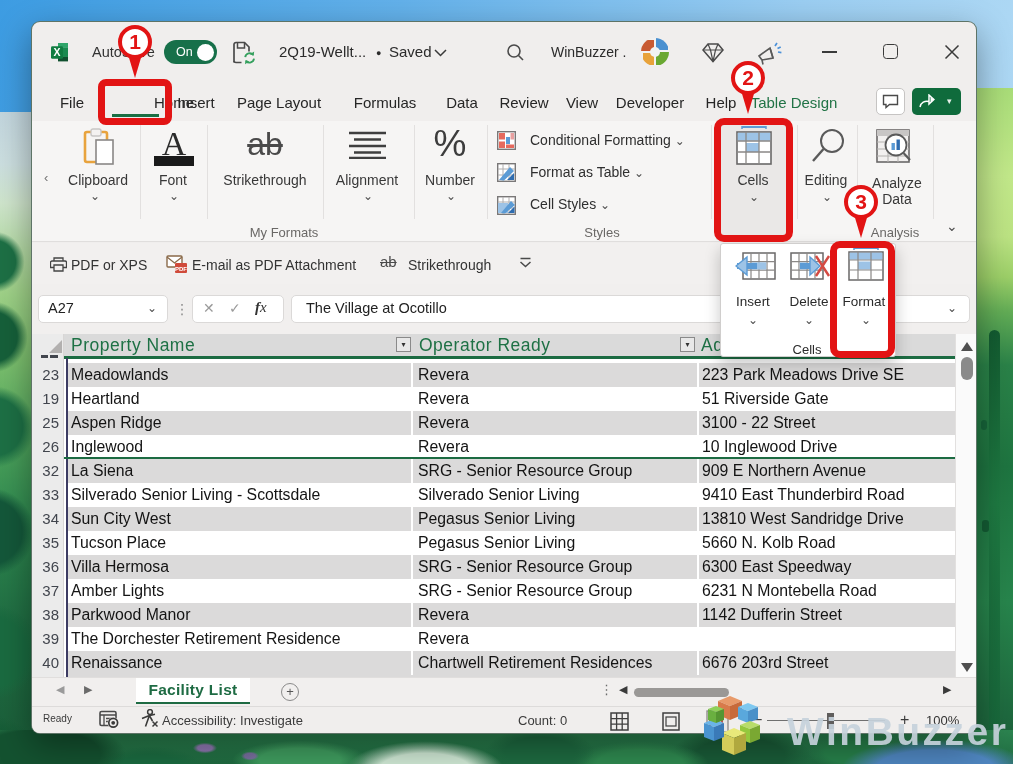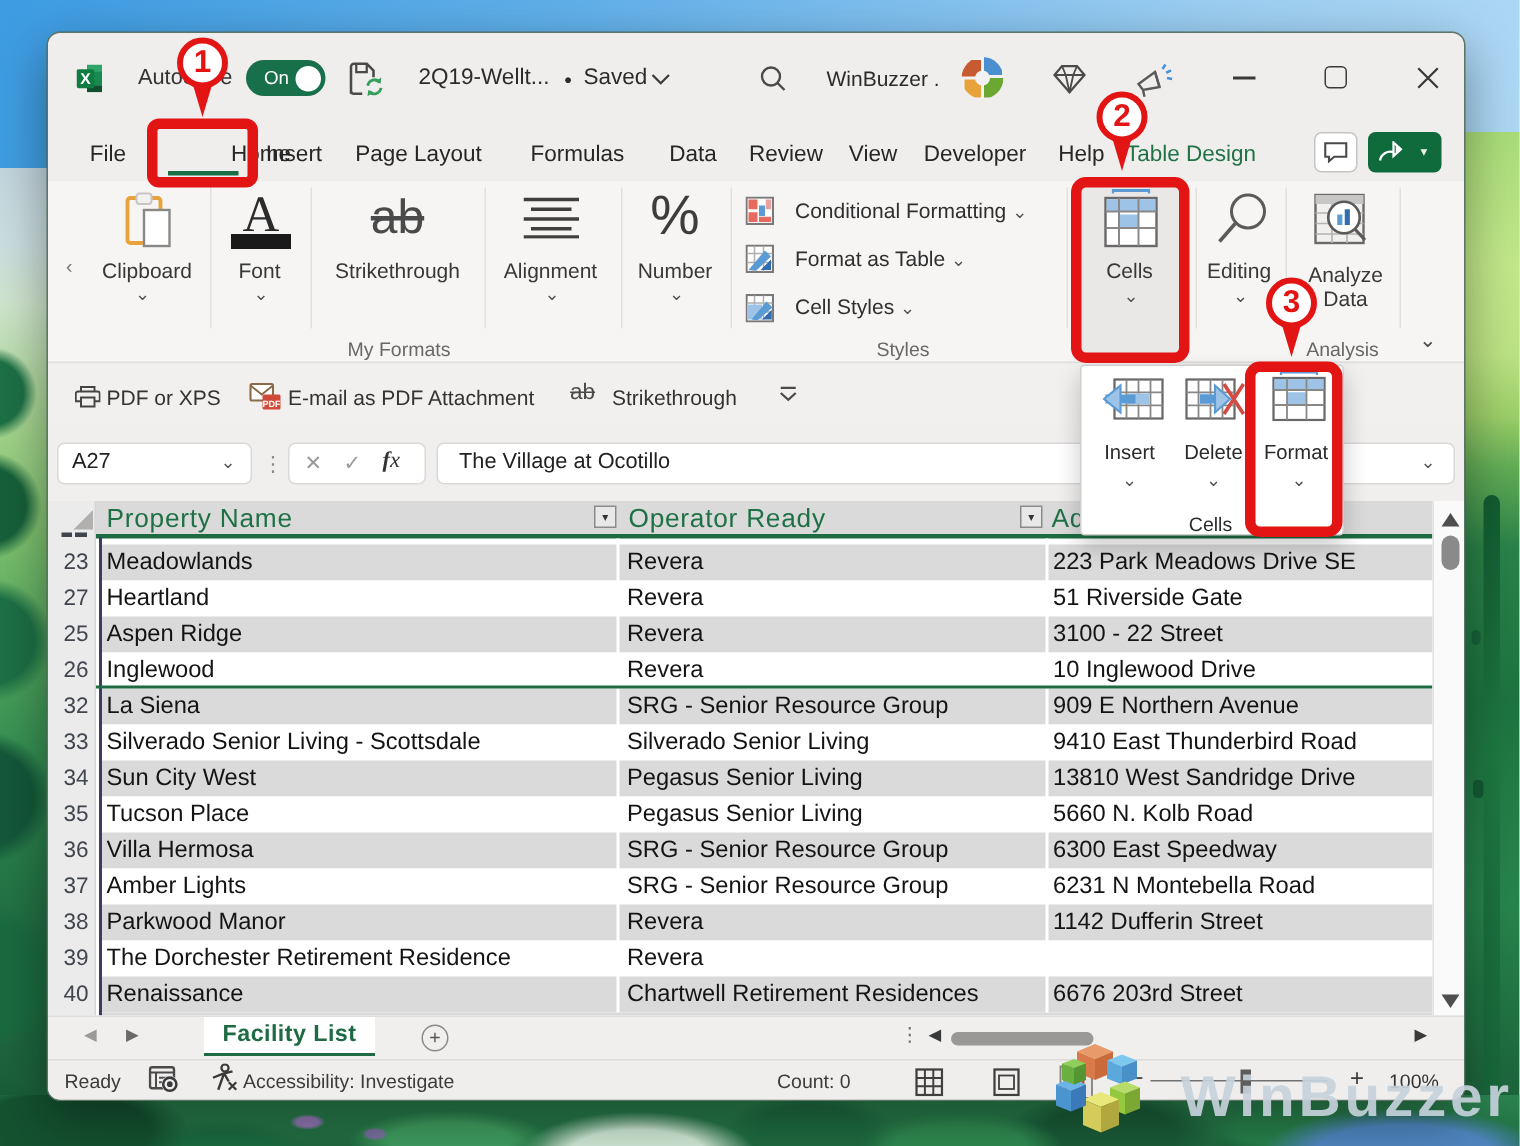--- a/index.html
+++ b/index.html
@@ -160,21 +160,21 @@
 <div class="a rlab" style="left:31px;top:150px;width:70px">Clipboard</div>
 <div class="a chev" style="left:58px;top:167px">⌄</div>
 
 <div class="a" style="left:122px;top:103px;width:40px;text-align:center;font-size:34px;color:#2b2b2b;font-family:'Liberation Serif',serif">A</div>
 <div class="a" style="left:122px;top:134px;width:40px;height:10px;background:#1a1a1a"></div>
 <div class="a rlab" style="left:111px;top:150px;width:60px">Font</div>
 <div class="a chev" style="left:137px;top:167px">⌄</div>
 
 <div class="a" style="left:203px;top:104px;width:60px;text-align:center;font-size:32px;color:#4a4a4a;text-decoration:line-through">ab</div>
 <div class="a rlab" style="left:183px;top:150px;width:100px">Strikethrough</div>
-<div class="a glab" style="left:194px;top:203px;width:80px">My Formats</div>
+<div class="a glab" style="left:212px;top:203px;width:80px">My Formats</div>
 
 <svg class="a" style="left:317px;top:109px" width="37" height="28" viewBox="0 0 37 28">
  <g stroke="#3f3f3f" stroke-width="2.3">
  <line x1="0" y1="2" x2="37" y2="2"></line>
         <line x1="5" y1="8.5" x2="32" y2="8.5"></line>
  <line x1="0" y1="15" x2="37" y2="15"></line>
         <line x1="5" y1="21.5" x2="32" y2="21.5"></line>
  <line x1="0" y1="27" x2="37" y2="27"></line>
       </g>
 </svg>
@@ -289,21 +289,21 @@
 <div class="a" style="left:387px;top:313px;font-size:17.5px;letter-spacing:0.5px;color:#1e7145">Operator Ready</div>
 <div class="a" style="left:648px;top:315px;width:15px;height:15px;background:#e8e8e8;border:1px solid #8a8a8a;text-align:center;line-height:13px;font-size:8px;color:#333">▾</div>
 <div class="a" style="left:669px;top:313px;font-size:17.5px;letter-spacing:0.5px;color:#1e7145">Address</div>
 <div class="a" style="left:32px;top:334px;width:891px;height:2.5px;background:#1c6b42"></div>
 <div class="a" style="left:35px;top:341px;width:888px;height:24px;background:#dbdada"></div>
 <div class="rown" style="left:0;top:341px">23</div>
 <div class="cell" style="left:39px;top:341px;width:338px">Meadowlands</div>
 <div class="cell" style="left:386px;top:341px;width:276px">Revera</div>
 <div class="cell" style="left:670px;top:341px;width:250px">223 Park Meadows Drive SE</div>
 <div class="a" style="left:35px;top:365px;width:888px;height:24px;background:#ffffff"></div>
-<div class="rown" style="left:0;top:365px">27</div>
+<div class="rown" style="left:0;top:365px">19</div>
 <div class="cell" style="left:39px;top:365px;width:338px">Heartland</div>
 <div class="cell" style="left:386px;top:365px;width:276px">Revera</div>
 <div class="cell" style="left:670px;top:365px;width:250px">51 Riverside Gate</div>
 <div class="a" style="left:35px;top:389px;width:888px;height:24px;background:#dbdada"></div>
 <div class="rown" style="left:0;top:389px">25</div>
 <div class="cell" style="left:39px;top:389px;width:338px">Aspen Ridge</div>
 <div class="cell" style="left:386px;top:389px;width:276px">Revera</div>
 <div class="cell" style="left:670px;top:389px;width:250px">3100 - 22 Street</div>
 <div class="a" style="left:35px;top:413px;width:888px;height:24px;background:#ffffff"></div>
 <div class="rown" style="left:0;top:413px">26</div>
@@ -417,21 +417,21 @@
 <div class="a" style="left:24px;top:661px;color:#9a9a9a;font-size:11px">◀</div>
 <div class="a" style="left:52px;top:661px;color:#6a6a6a;font-size:11px">▶</div>
 <div class="a" style="left:104px;top:656px;width:114px;height:26px;background:#fff;border-bottom:2.5px solid #1e6b43;text-align:center;line-height:24px;font-size:15.5px;letter-spacing:0.3px;font-weight:bold;color:#1e6b43">Facility List</div>
 <div class="a" style="left:249px;top:661px;width:18px;height:18px;border:1.5px solid #8a8a8a;border-radius:50%;text-align:center;line-height:16px;font-size:13px;color:#555">+</div>
 <div class="a" style="left:568px;top:660px;color:#6a6a6a;font-size:13px">⋮</div>
 <div class="a" style="left:587px;top:661px;color:#3a3a3a;font-size:11px">◀</div>
 <div class="a" style="left:602px;top:666px;width:95px;height:9px;background:#9a9896;border-radius:5px"></div>
 <div class="a" style="left:911px;top:661px;color:#3a3a3a;font-size:11px">▶</div>
 
 <div class="a" style="left:0;top:684px;width:944px;height:29px;background:#f0eeed;border-top:1px solid #dddbda"></div>
-<div class="a" style="left:11px;top:691px;font-size:13px;color:#3b3b3b">Ready</div>
+<div class="a" style="left:11px;top:691px;font-size:10px;color:#3b3b3b">Ready</div>
 <svg class="a" style="left:67px;top:688px" width="21" height="19" viewBox="0 0 21 19">
  <rect x="1" y="1.5" width="16" height="14" rx="1.5" fill="none" stroke="#4a4a4a" stroke-width="1.6"></rect>
  <path d="M1 5 h16 M5 5 v10.5 M7 8.5 h6 M7 11.5 h6" stroke="#4a4a4a" stroke-width="1.3"></path>
  <circle cx="14.2" cy="12.8" r="5.6" fill="#f0eeed"></circle>
       <circle cx="14.2" cy="12.8" r="4.4" fill="none" stroke="#3a3a3a" stroke-width="1.7"></circle>
       <circle cx="14.2" cy="12.8" r="1.9" fill="#3a3a3a"></circle>
 </svg>
 <svg class="a" style="left:108px;top:687px" width="21" height="21" viewBox="0 0 21 21">
  <circle cx="10" cy="3" r="2.4" fill="none" stroke="#3a3a3a" stroke-width="1.5"></circle>
  <path d="M2 9.5 L8.8 6.8 M8.8 6.8 L15 5.2 M9.3 6.8 L5.5 17.5 M9.6 6.9 L12.5 12" stroke="#3a3a3a" stroke-width="1.6" fill="none"></path>

